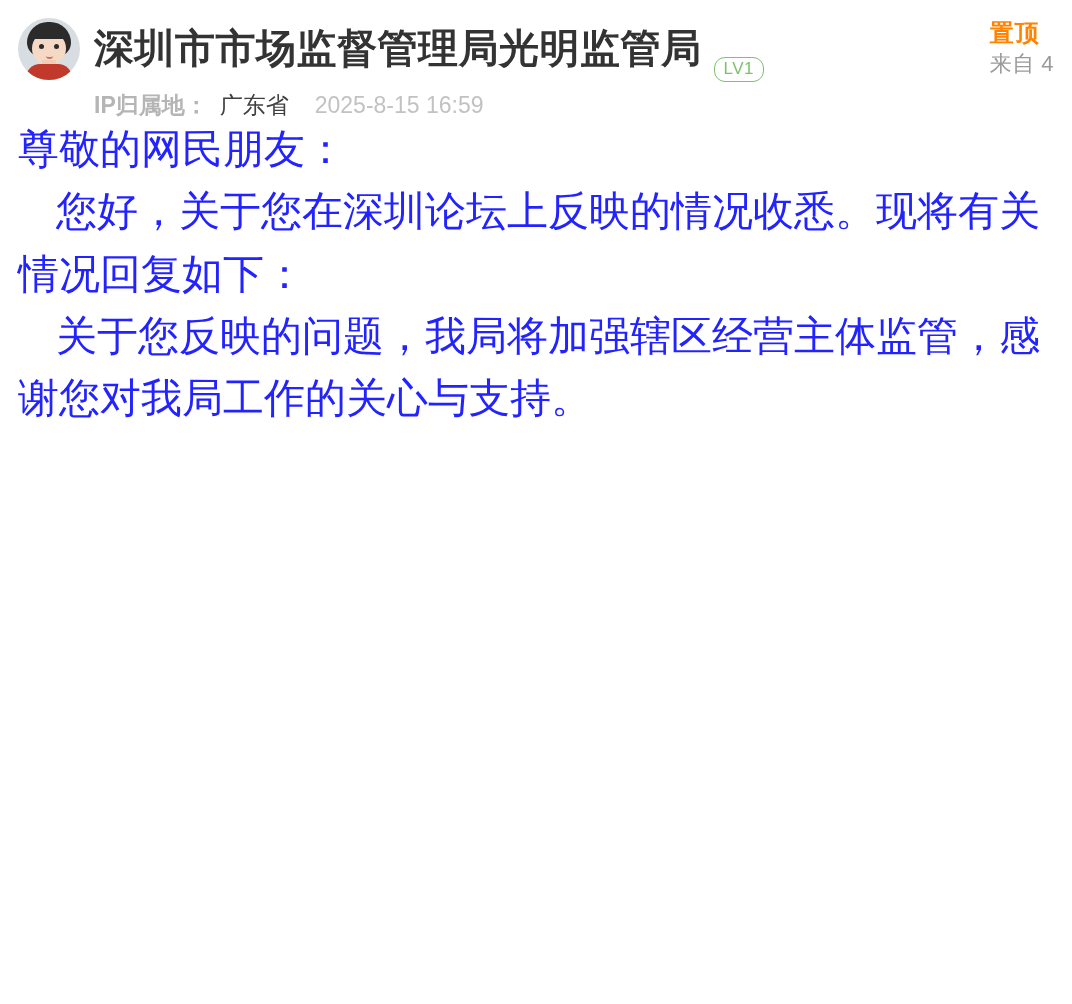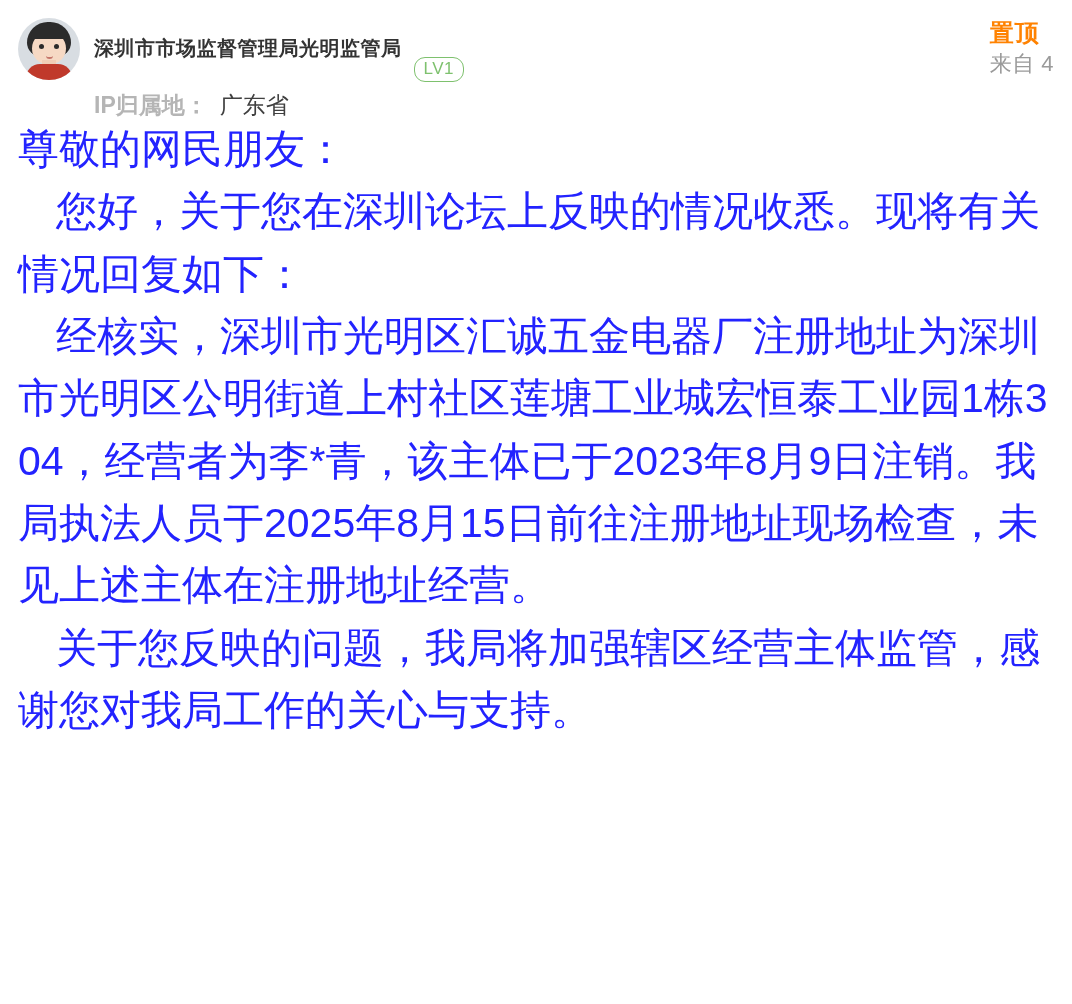--- a/index.html
+++ b/index.html
@@ -103,21 +103,21 @@
     margin-left: 14px;
     flex: 1 1 auto;
     min-width: 0;
   }
   .name-row {
     display: flex;
     align-items: center;
     white-space: nowrap;
   }
   .username {
-    font-size: 20px;
+    font-size: 40px;
     line-height: 36px;
     color: #333333;
     font-weight: 700;
     letter-spacing: 0.5px;
   }
   .level-badge {
     margin-left: 12px;
     border: 1.5px solid #7ec16e;
     color: #7ec16e;
     border-radius: 11px;
@@ -199,25 +199,25 @@
         <span class="level-badge">LV1</span>
         <span class="name-right">
           <span class="pin-tag">置顶</span>
           <span class="source">来自 4</span>
         </span>
       </div>
 
       <div class="sub-row">
         <span class="ip-label">IP归属地：</span>
         <span class="ip-value">广东省</span>
+        <span class="timestamp">2025-8-15 16:59</span>
       </div>
 
     </div>
   </div>
 
   <div class="content" style="color: rgb(35, 35, 255);">
     <p>尊敬的网民朋友：</p>
     <p class="indent">您好，关于您在深圳论坛上反映的情况收悉。现将有关情况回复如下：</p>
-    <p class="indent">经核实，深圳市光明区汇诚五金电器厂注册地址为深圳市光明区公明街道上村社区莲塘工业城宏恒泰工业园1栋304，经营者为李*青，该主体已于2023年8月9日注销。我局执法人员于2025年8月15日前往注册地址现场检查，未见上述主体在注册地址经营。</p>
     <p class="indent">关于您反映的问题，我局将加强辖区经营主体监管，感谢您对我局工作的关心与支持。</p>
   </div>
 
 </div>
 
 </body></html>

